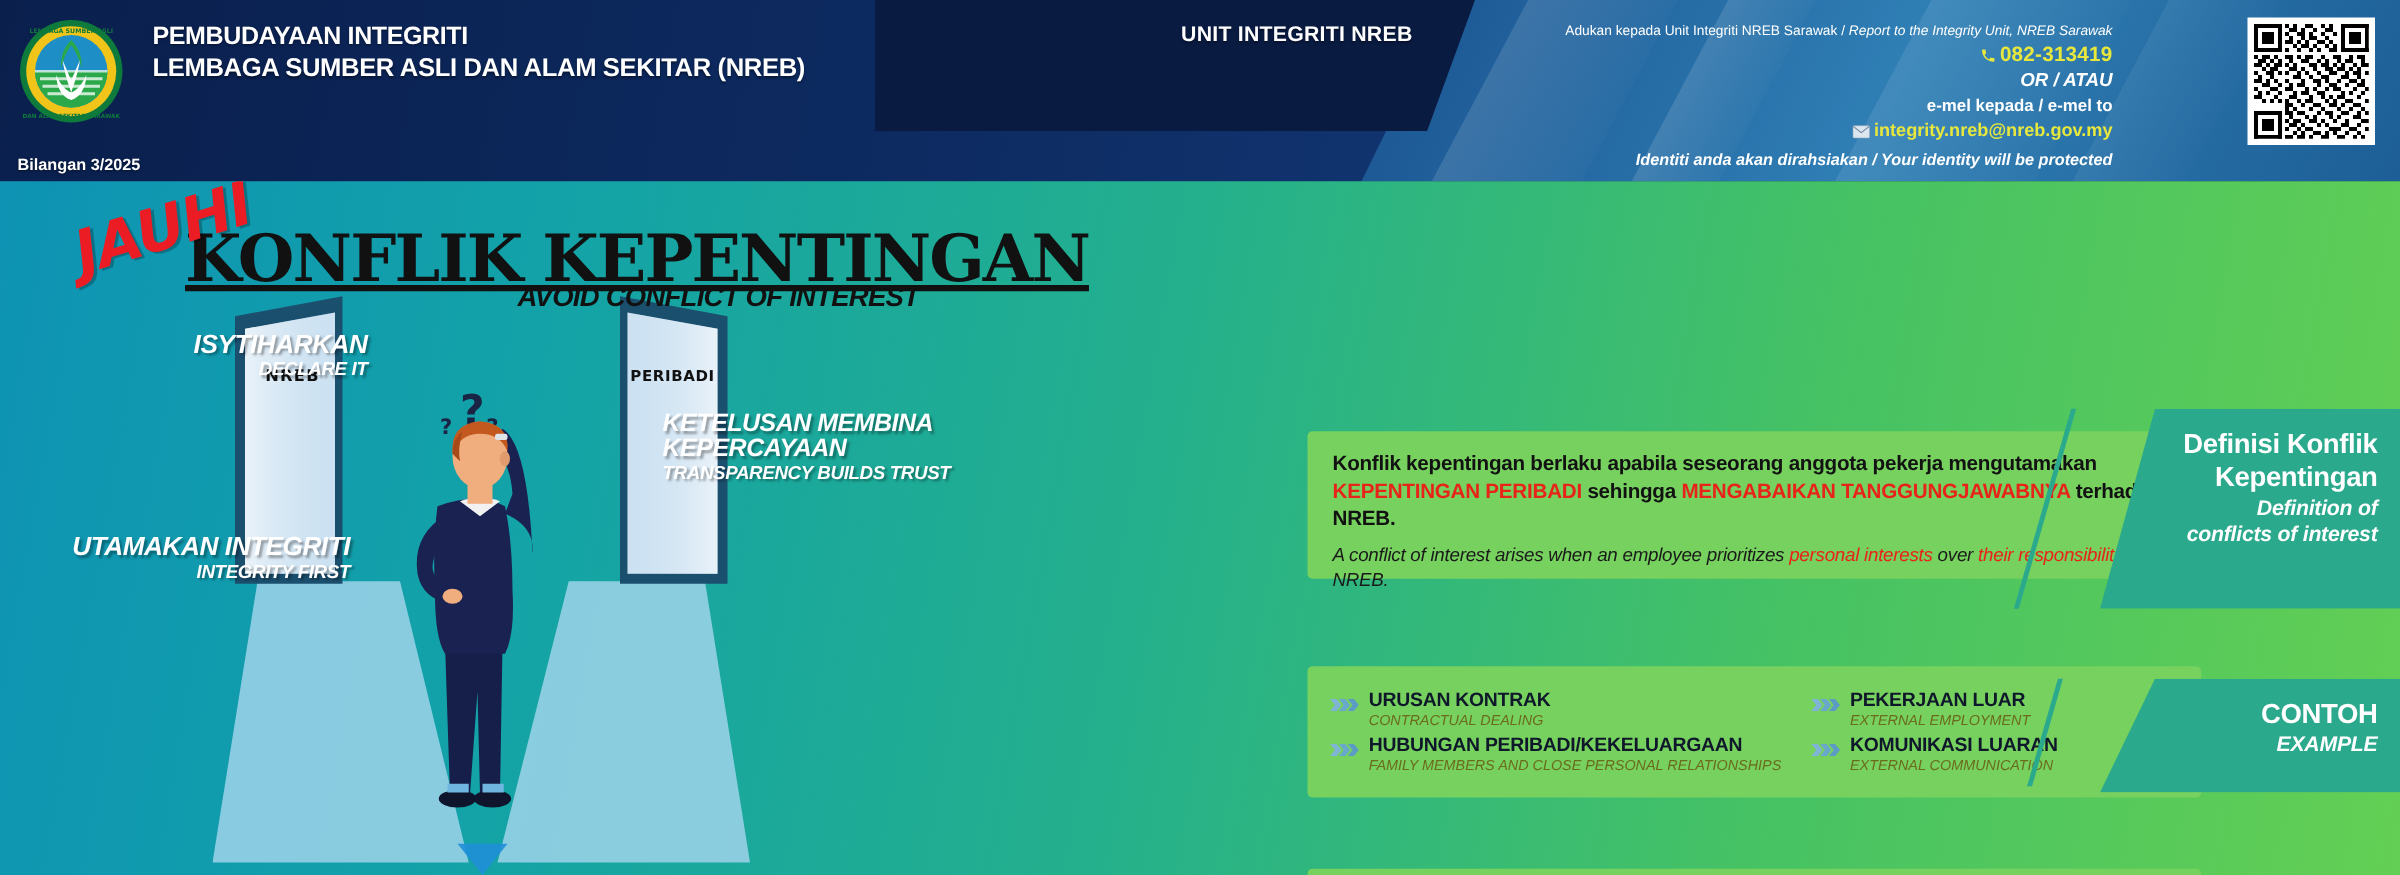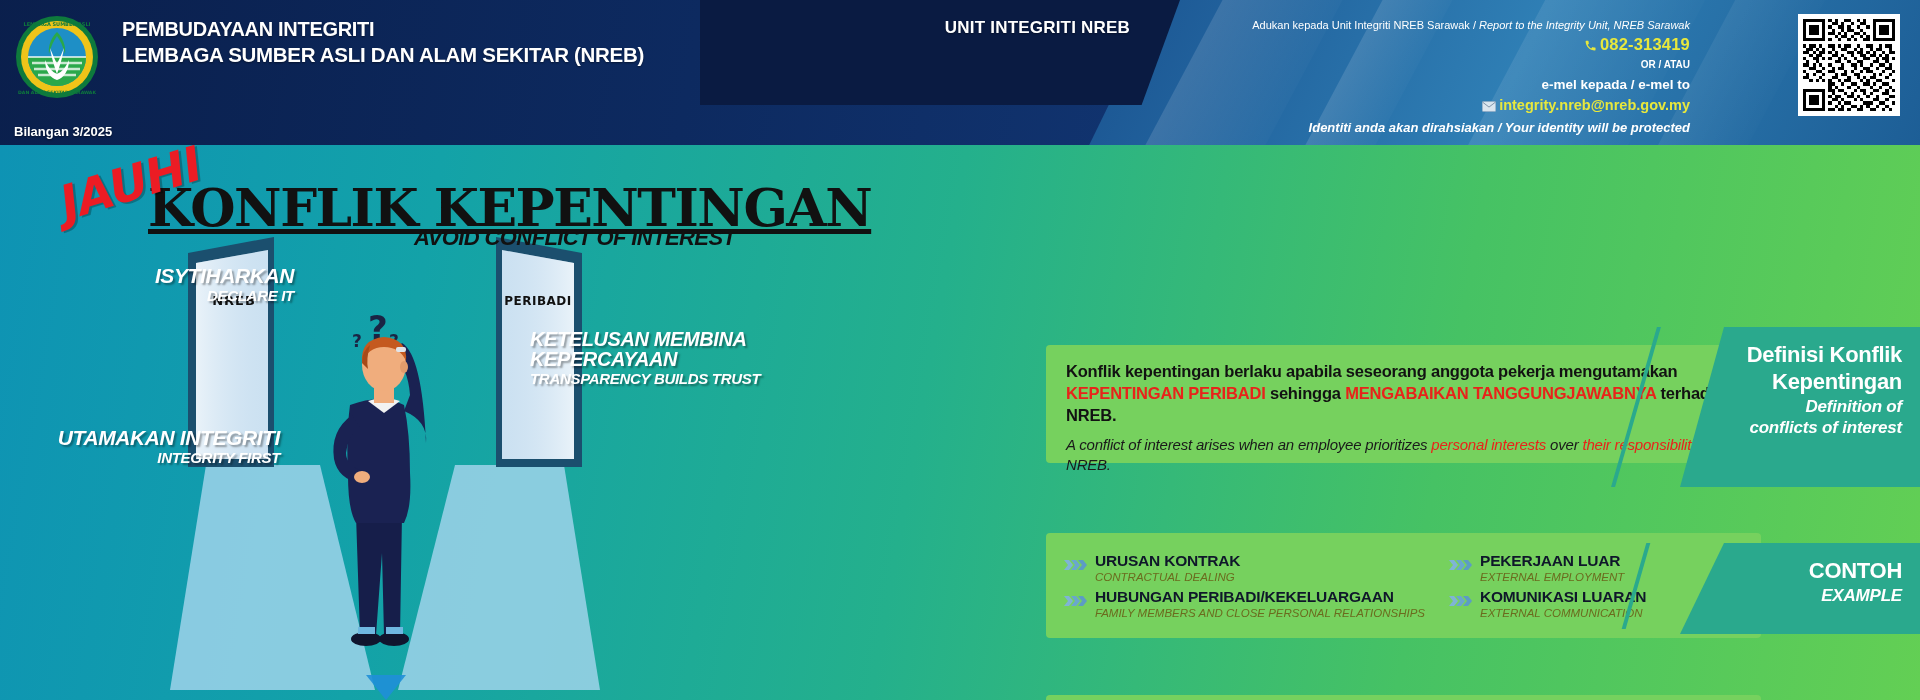--- a/index.html
+++ b/index.html
@@ -98,21 +98,21 @@
     color: #ffffff;
     font-size: 13.5px;
     line-height: 18px;
   }
   .contact .line1 { font-weight: normal; font-size: 11px; white-space: nowrap; }
   .contact .line1 em { font-style: italic; }
   .contact .phone {
     color: #e8e83c; font-weight: bold; font-size: 16.5px;
     letter-spacing: .2px; display: block; margin-top: 1px;
   }
-  .contact .ora { font-weight: bold; font-size: 10px; display: block; margin-top: 1px; }
+  .contact .ora { font-weight: bold; font-size: 15px; display: block; margin-top: 1px; font-style: italic; }
   .contact .emel { font-weight: bold; font-size: 13.5px; display: block; margin-top: 2px; }
   .contact .mail {
     color: #e8e83c; font-weight: bold; font-size: 14.5px; display: block; margin-top: 2px;
   }
   .contact .ident {
     font-style: italic; font-weight: bold; font-size: 13px;
     display: block; margin-top: 3px; white-space: nowrap;
   }
   .ic { display: inline-block; vertical-align: -2px; margin-right: 3px; }
 

